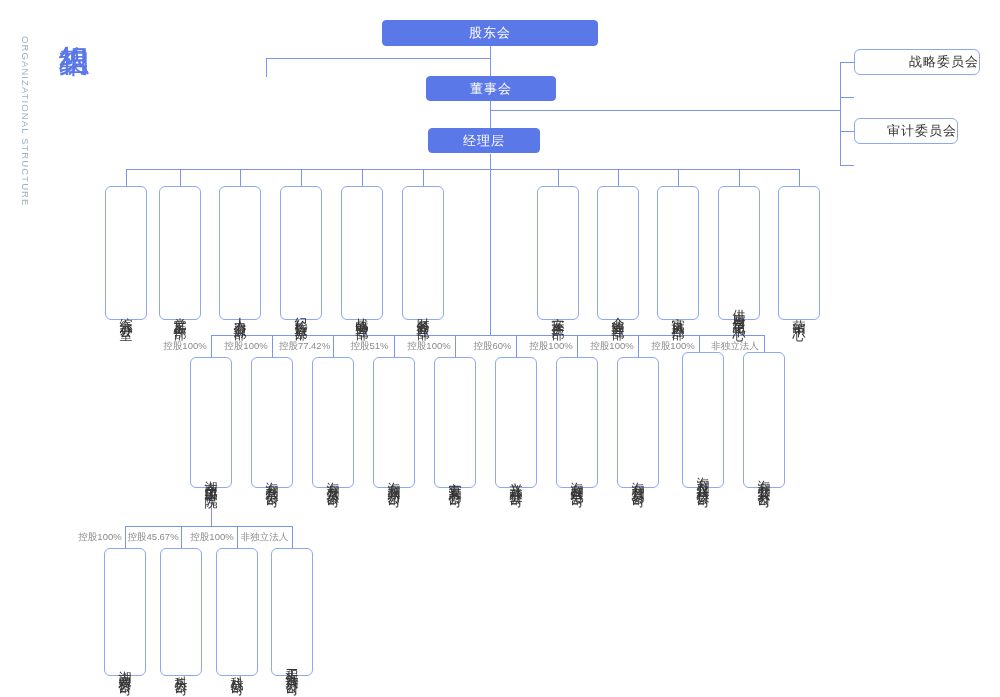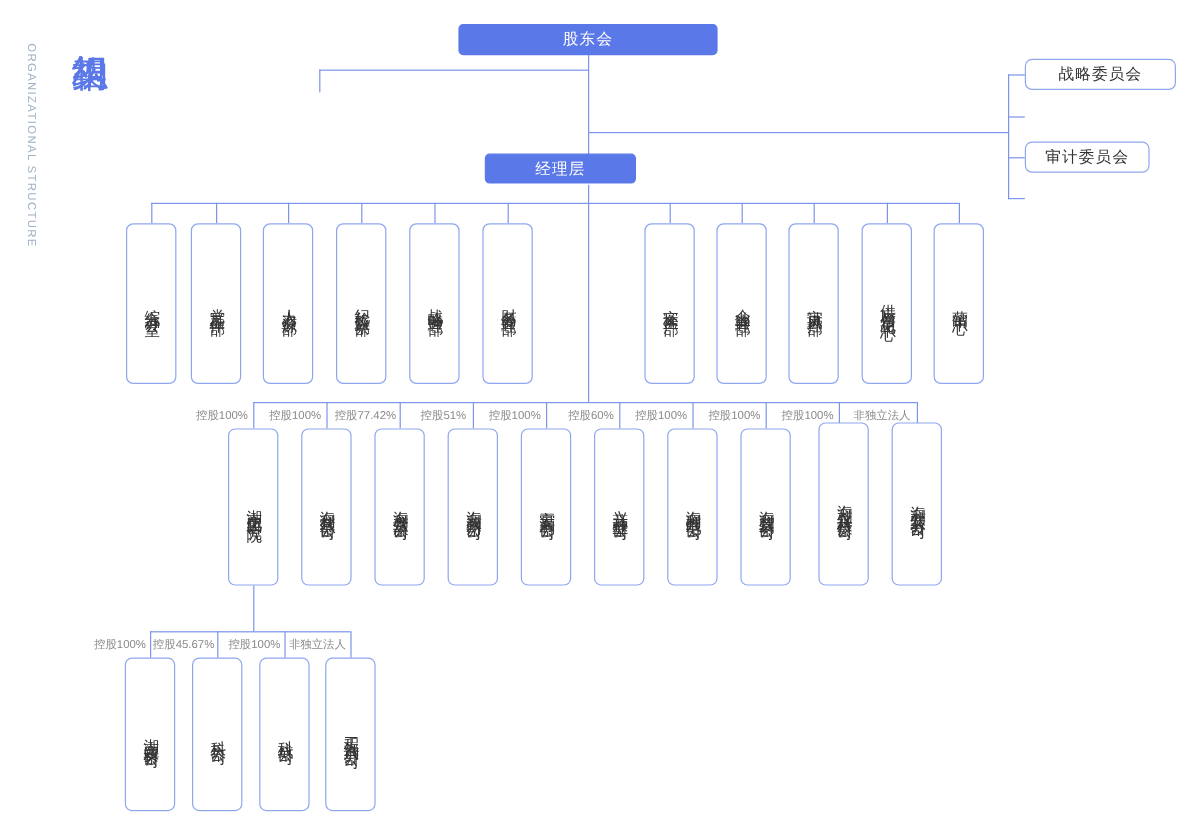--- a/index.html
+++ b/index.html
@@ -26,21 +26,21 @@
   }
   
   .node{position:absolute;box-sizing:border-box;display:flex;
         align-items:center;justify-content:center;text-align:center;}
   .node.filled{
     background:#5b78e8;border:1px solid #5b78e8;border-radius:4px;
     color:#ffffff;font-size:14.5px;letter-spacing:1px;
   }
   .node.outline{
     background:#ffffff;border:1.2px solid #8ea7ef;border-radius:6px;
-    color:#333333;font-size:13px;
+    color:#333333;font-size:13px;justify-content:flex-end;
   }
   .node.vert{
     writing-mode:vertical-rl;text-orientation:upright;
     letter-spacing:2.5px;line-height:17px;
     font-family:"DejaVu Sans","Liberation Sans",sans-serif;
   }
   .node.horiz{
     font-size:13px;letter-spacing:1px;
     font-family:"DejaVu Sans","Liberation Sans",sans-serif;
   }
@@ -83,22 +83,25 @@
   <div class="ln h" style="left:211px;top:335px;width:553px;"></div>
 
   <div class="ln v" style="left:211px;top:488px;height:38px;"></div>
   <div class="ln h" style="left:125px;top:526px;width:167px;"></div>
 
   <div class="node filled horiz" style="left:382px;top:20px;width:216px;height:26px;">
     <span>股东会</span>
   </div>
 
 
-
-  <div class="node filled horiz" style="left:404px;top:128px;width:126px;height:25px;">
+  <div class="node filled horiz" style="left:426px;top:76px;width:130px;height:25px;">
+    <span>董事会</span>
+  </div>
+
+  <div class="node filled horiz" style="left:428px;top:128px;width:112px;height:25px;">
     <span>经理层</span>
   </div>
 
   <div class="node outline horiz" style="left:854px;top:49px;width:126px;height:26px;">
     <span>战略委员会</span>
   </div>
   <div class="node outline horiz" style="left:854px;top:118px;width:104px;height:26px;">
     <span>审计委员会</span>
   </div>
 

